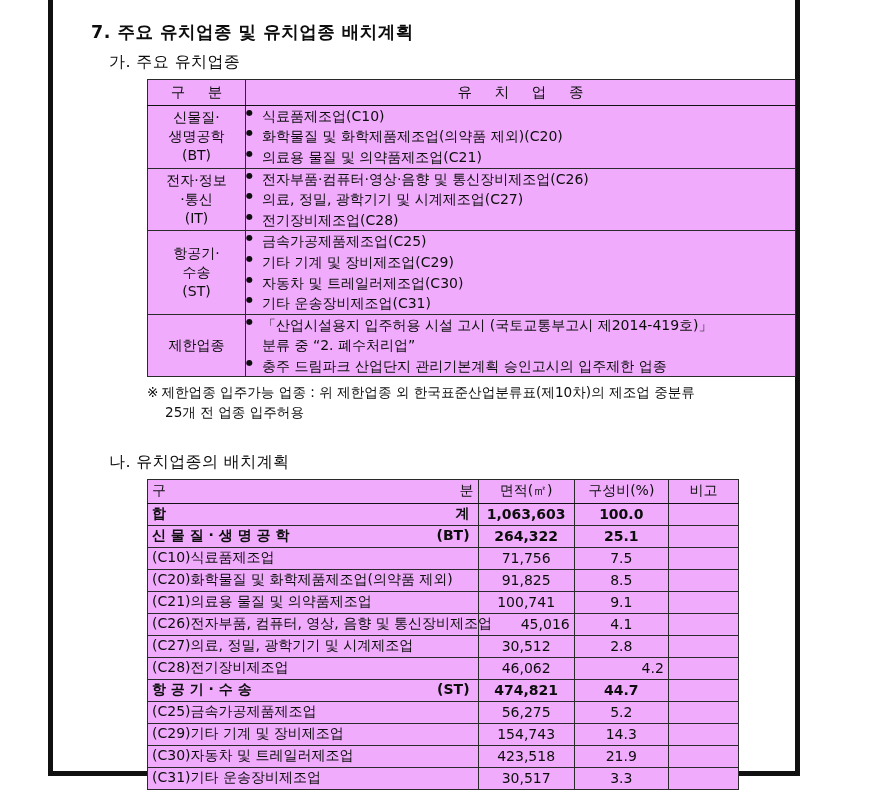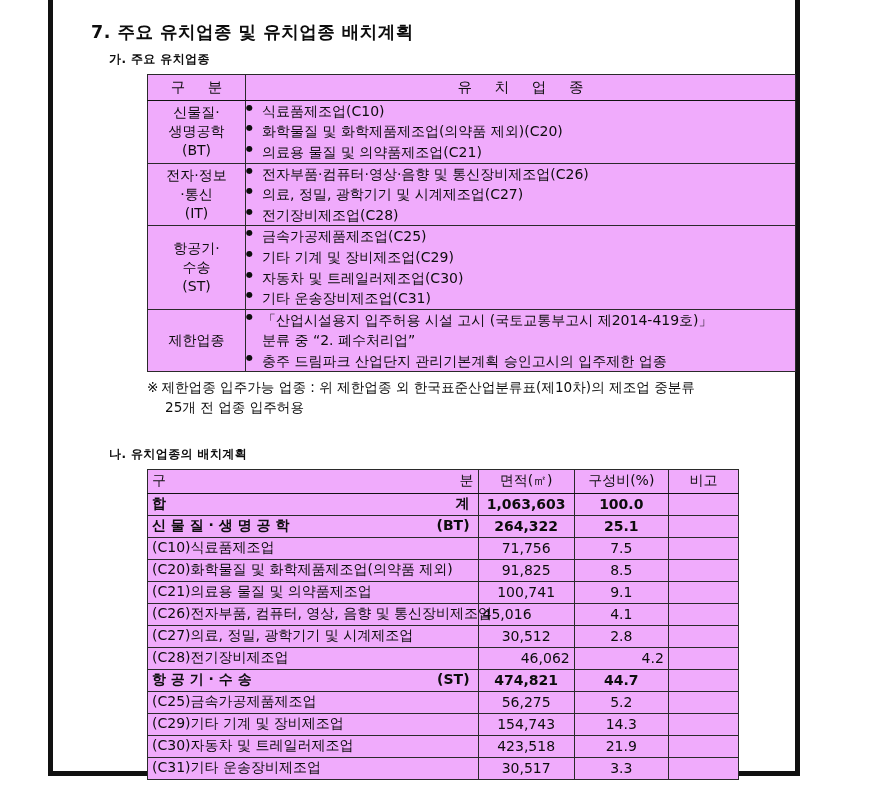--- a/index.html
+++ b/index.html
@@ -41,22 +41,22 @@
   }
 
   .h1 {
     font-size: 17.5px;
     font-weight: bold;
     letter-spacing: .5px;
     margin: 0 0 8px 0;
     line-height: 1.25;
   }
   .h2 {
-    font-size: 12px;
-    font-weight: bold;
+    font-size: 16px;
+    font-weight: normal;
     letter-spacing: .4px;
     margin: 0 0 7px 18px;
     line-height: 1.25;
   }
 
   
   table.tbl {
     border-collapse: collapse;
     table-layout: fixed;
     background: #f0abfc;
@@ -337,33 +337,33 @@
             <td class="rem"></td>
           </tr>
           <tr class="sub">
             <td class="sub-name">(C21)의료용 물질 및 의약품제조업</td>
             <td class="num" style="text-align: center;">100,741</td>
             <td class="num" style="text-align: center;">9.1</td>
             <td class="rem"></td>
           </tr>
           <tr class="sub">
             <td class="sub-name">(C26)전자부품, 컴퓨터, 영상, 음향 및 통신장비제조업</td>
-            <td class="num" style="text-align: left;">45,016</td>
+            <td class="num" style="text-align: right;">45,016</td>
             <td class="num" style="text-align: center;">4.1</td>
             <td class="rem"></td>
           </tr>
           <tr class="sub">
             <td class="sub-name">(C27)의료, 정밀, 광학기기 및 시계제조업</td>
             <td class="num" style="text-align: center;">30,512</td>
             <td class="num" style="text-align: center;">2.8</td>
             <td class="rem"></td>
           </tr>
           <tr class="sub">
             <td class="sub-name">(C28)전기장비제조업</td>
-            <td class="num" style="text-align: right;">46,062</td>
+            <td class="num" style="text-align: center;">46,062</td>
             <td class="num" style="text-align: right;">4.2</td>
             <td class="rem"></td>
           </tr>
           <tr class="group">
             <td class="grp-name">
               <div class="grp-spread">
                 <span>항  공  기  ·  수  송</span>
                 <span>(ST)</span>
               </div>
             </td>

